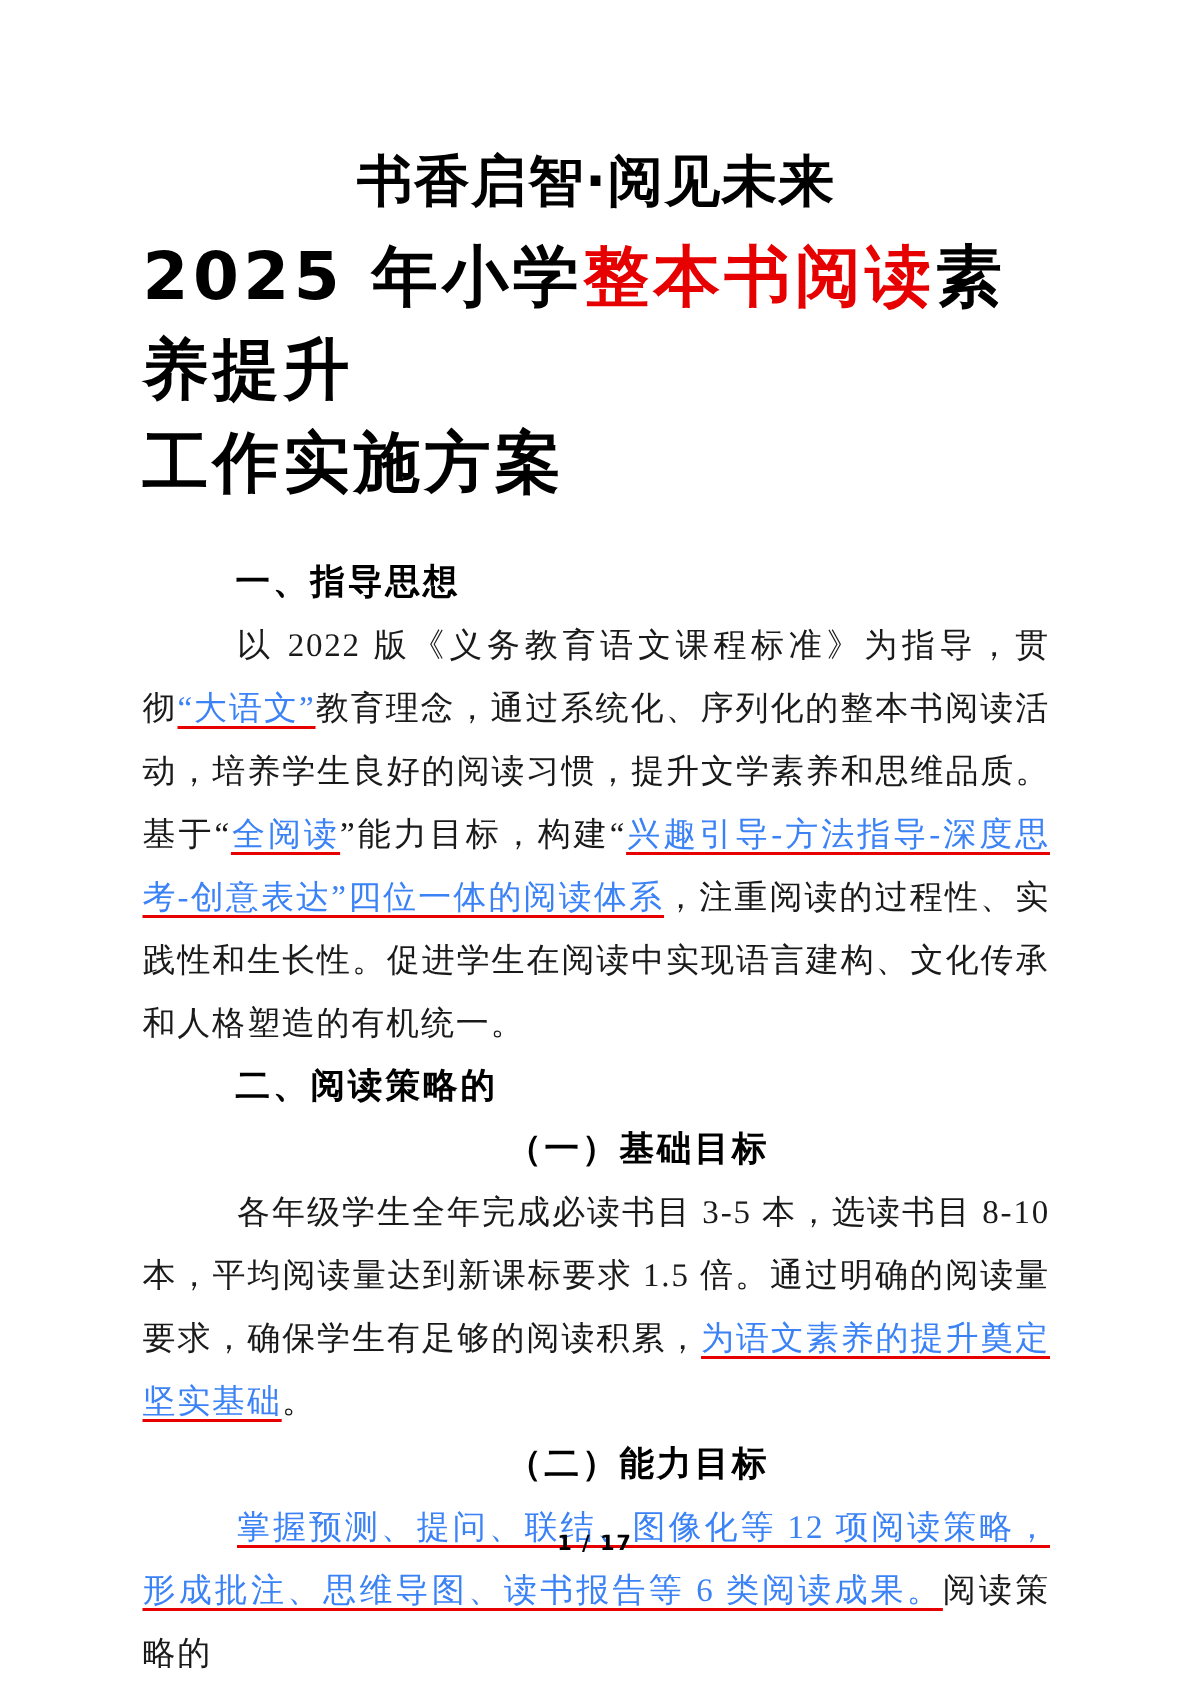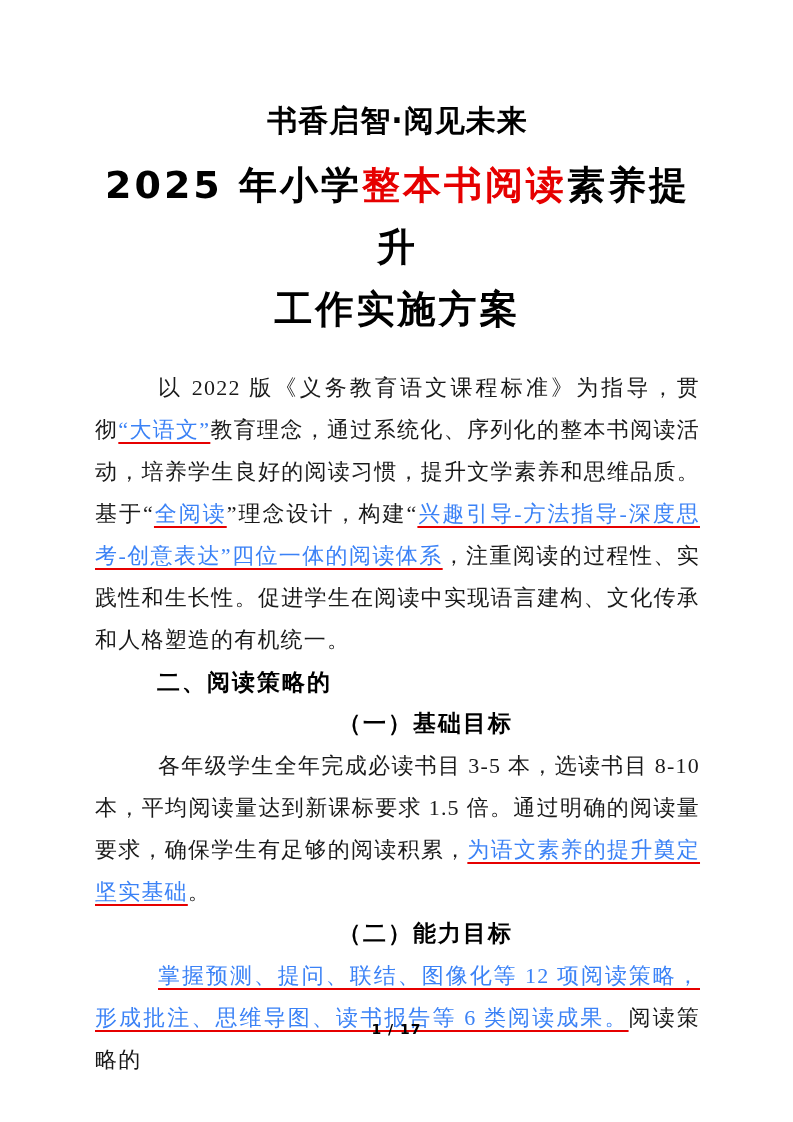--- a/index.html
+++ b/index.html
@@ -9,33 +9,33 @@
     height: 1122px;
     background: #ffffff;
     overflow: hidden;
     box-sizing: border-box;
     padding: 98px 93px 0 95px;
   }
   
   .doc-title-small {
     font-family: "DejaVu Sans", "Liberation Sans", sans-serif;
     font-weight: 900;
-    font-size: 30px;
+    font-size: 37px;
     line-height: 46px;
     color: #000000;
     text-align: center;
     letter-spacing: 1px;
   }
   .doc-title-big {
     font-family: "DejaVu Sans", "Liberation Sans", sans-serif;
     font-weight: 900;
-    font-size: 38px;
+    font-size: 44px;
     line-height: 62px;
     color: #000000;
-    text-align: center;
+    text-align: left;
     letter-spacing: 3px;
     margin-top: 10px;
   }
   
   .body-flow {
     margin-top: 27px;
     width: 605px;
     font-family: "Liberation Serif", "DejaVu Serif", serif;
     font-size: 22px;
     line-height: 42px;
@@ -93,22 +93,23 @@
 
   <div class="doc-title-small">书香启智·阅见未来</div>
 
   <div class="doc-title-big">
     <div><span>2025 年小学</span><span class="seg-red">整本书阅读</span><span>素养提升</span></div>
     <div>工作实施方案</div>
   </div>
 
   <div class="body-flow">
 
+    <div class="heading-hei">一、指导思想</div>
 
-    <div class="para"><span>以 2022 版《义务教育语文课程标准》为指导，贯彻</span><span class="seg-red-u">“大语文”</span><span>教育理念，通过系统化、序列化的整本书阅读活动，培养学生良好的阅读习惯，提升文学素养和思维品质。基于“</span><span class="seg-red-u">全阅读</span><span>”理念设计，构建“</span><span class="seg-red-u">兴趣引导-方法指导-深度思考-创意表达”四位一体的阅读体系</span><span>，注重阅读的过程性、实践性和生长性。促进学生在阅读中实现语言建构、文化传承和人格塑造的有机统一。</span></div>
+    <div class="para"><span>以 2022 版《义务教育语文课程标准》为指导，贯彻</span><span class="seg-red-u">“大语文”</span><span>教育理念，通过系统化、序列化的整本书阅读活动，培养学生良好的阅读习惯，提升文学素养和思维品质。基于“</span><span class="seg-red-u">全阅读</span><span>”能力目标，构建“</span><span class="seg-red-u">兴趣引导-方法指导-深度思考-创意表达”四位一体的阅读体系</span><span>，注重阅读的过程性、实践性和生长性。促进学生在阅读中实现语言建构、文化传承和人格塑造的有机统一。</span></div>
 
     <div class="heading-hei">二、阅读策略的</div>
 
     <div class="heading-song">（一）基础目标</div>
 
     <div class="para"><span>各年级学生全年完成必读书目 3-5 本，选读书目 8-10 本，平均阅读量达到新课标要求 1.5 倍。通过明确的阅读量要求，确保学生有足够的阅读积累，</span><span class="seg-red-u">为语文素养的提升奠定坚实基础</span><span>。</span></div>
 
     <div class="heading-song">（二）能力目标</div>
 
     <div class="para"><span class="seg-red-u">掌握预测、提问、联结、图像化等 12 项阅读策略，形成批注、思维导图、读书报告等 6 类阅读成果。</span><span>阅读策略的</span></div>

